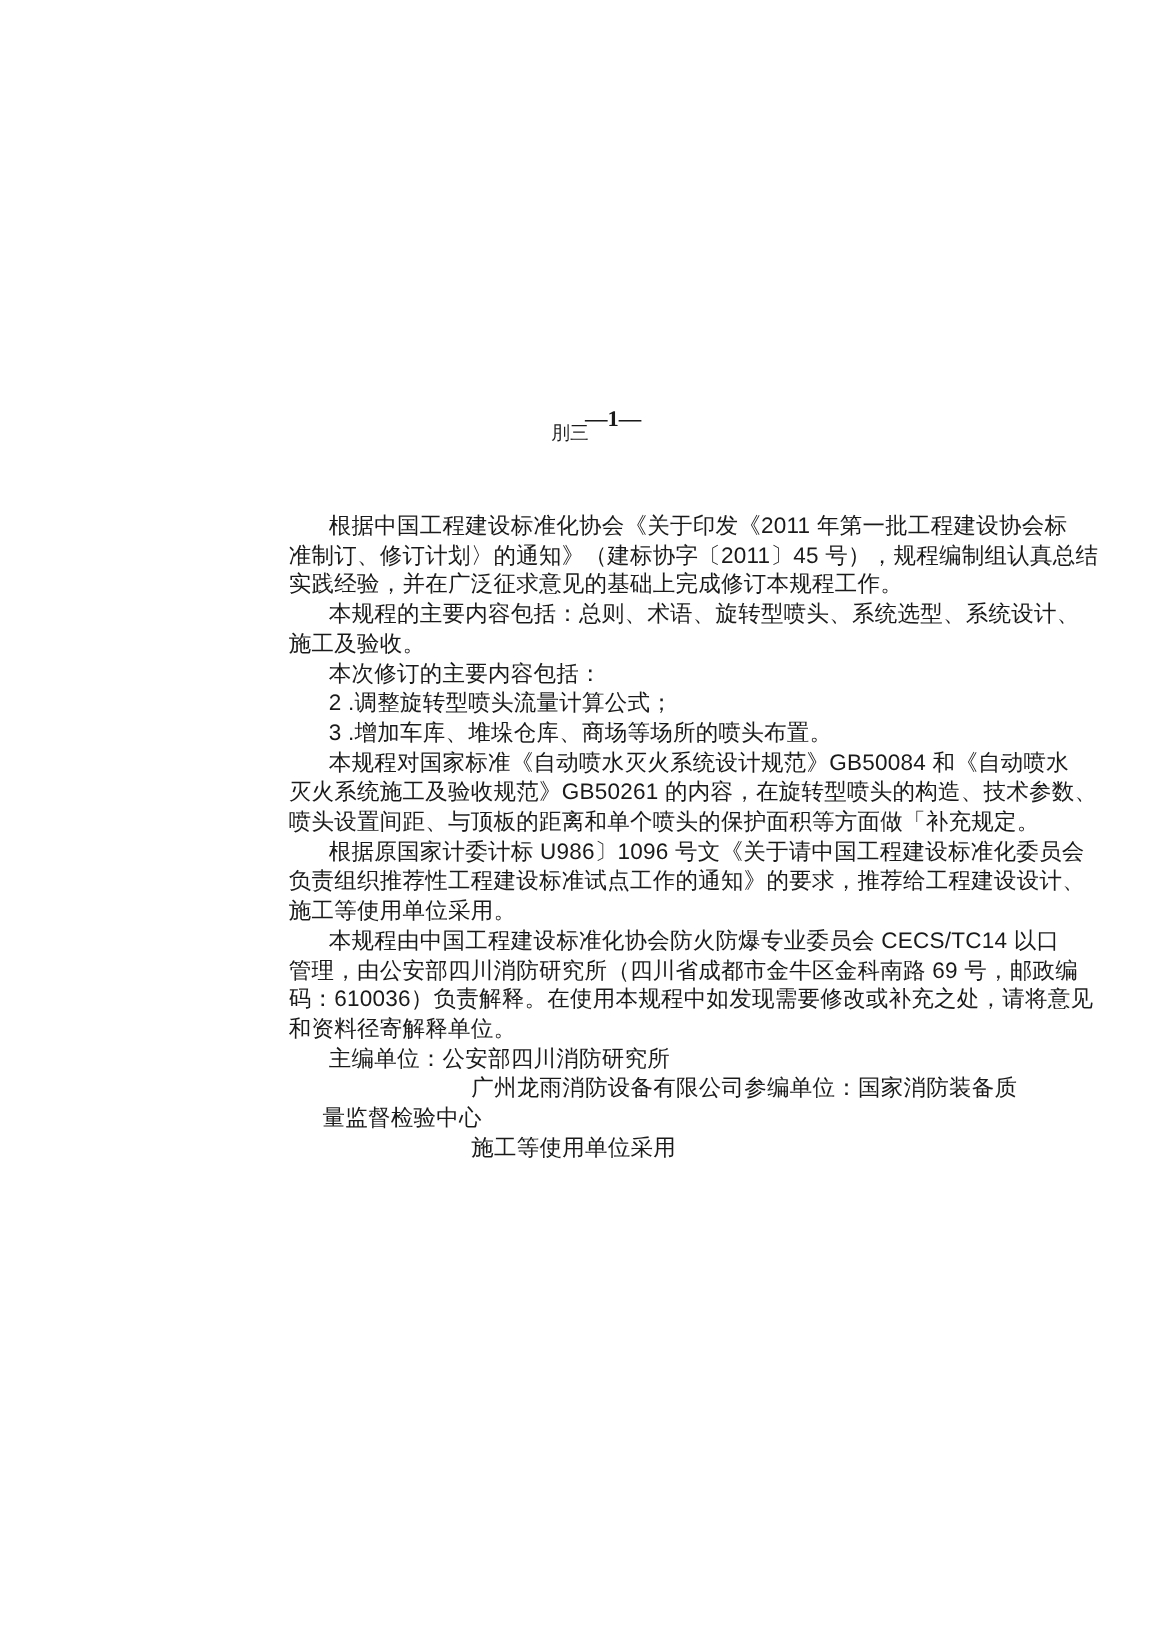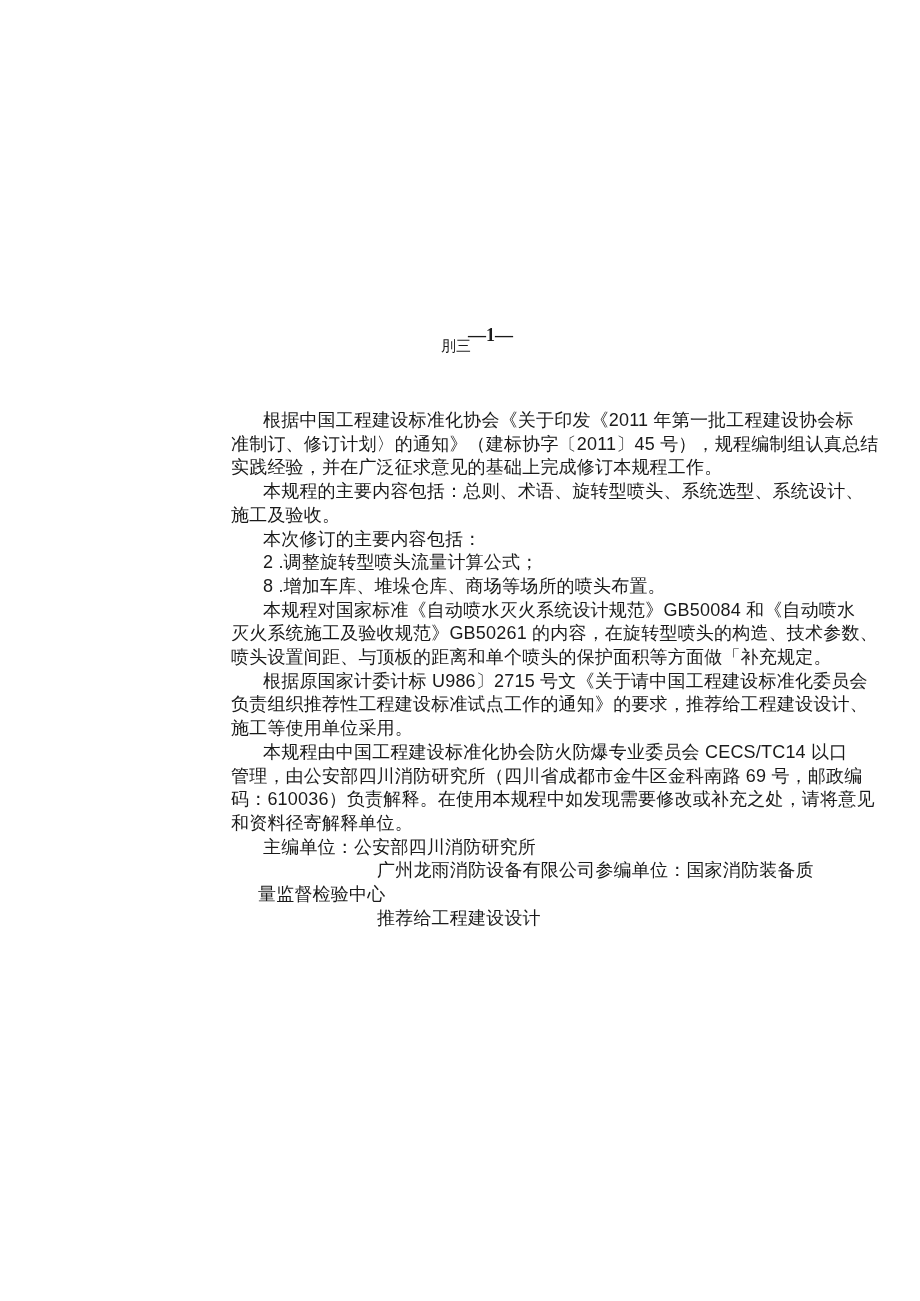--- a/index.html
+++ b/index.html
@@ -73,37 +73,37 @@
 实践经验，并在广泛征求意见的基础上完成修订本规程工作。</p>
 
     <p class="ind mt-p2">本规程的主要内容包括：总则、术语、旋转型喷头、系统选型、系统设计、
 施工及验收。</p>
 
     <p class="ind">本次修订的主要内容包括：</p>
 
 
     <p class="ind mt-item2">2 .调整旋转型喷头流量计算公式；</p>
 
-    <p class="ind mt-item3">8 .增加车库、堆垛仓库、商场等场所的喷头布置。</p>
+    <p class="ind mt-item3">3 .增加车库、堆垛仓库、商场等场所的喷头布置。</p>
 
     <p class="ind">本规程对国家标准《自动喷水灭火系统设计规范》GB50084 和《自动喷水
 灭火系统施工及验收规范》GB50261 的内容，在旋转型喷头的构造、技术参数、
 喷头设置间距、与顶板的距离和单个喷头的保护面积等方面做「补充规定。</p>
 
-    <p class="ind mt-p5">根据原国家计委计标 U986〕2715 号文《关于请中国工程建设标准化委员会
+    <p class="ind mt-p5">根据原国家计委计标 U986〕1096 号文《关于请中国工程建设标准化委员会
 负责组织推荐性工程建设标准试点工作的通知》的要求，推荐给工程建设设计、
 施工等使用单位采用。</p>
 
     <p class="ind">本规程由中国工程建设标准化协会防火防爆专业委员会 CECS/TC14 以口
 管理，由公安部四川消防研究所（四川省成都市金牛区金科南路 69 号，邮政编
 码：610036）负责解释。在使用本规程中如发现需要修改或补充之处，请将意见
 和资料径寄解释单位。</p>
 
     <p class="ind">主编单位：公安部四川消防研究所</p>
 
     <p class="ind-co-wide mt-co1">广州龙雨消防设备有限公司参编单位：国家消防装备质</p>
 
     <p class="ind-co-narrow">量监督检验中心</p>
 
-    <p class="ind-co-wide">推荐给工程建设设计</p>
+    <p class="ind-co-wide">施工等使用单位采用</p>
 
   </div>
 </div>
 
 </body></html>

